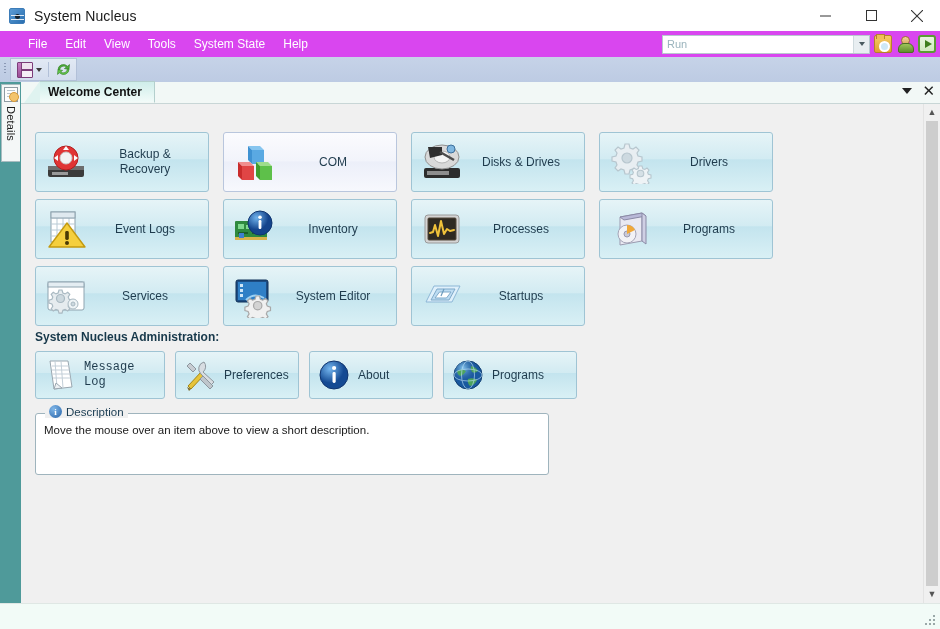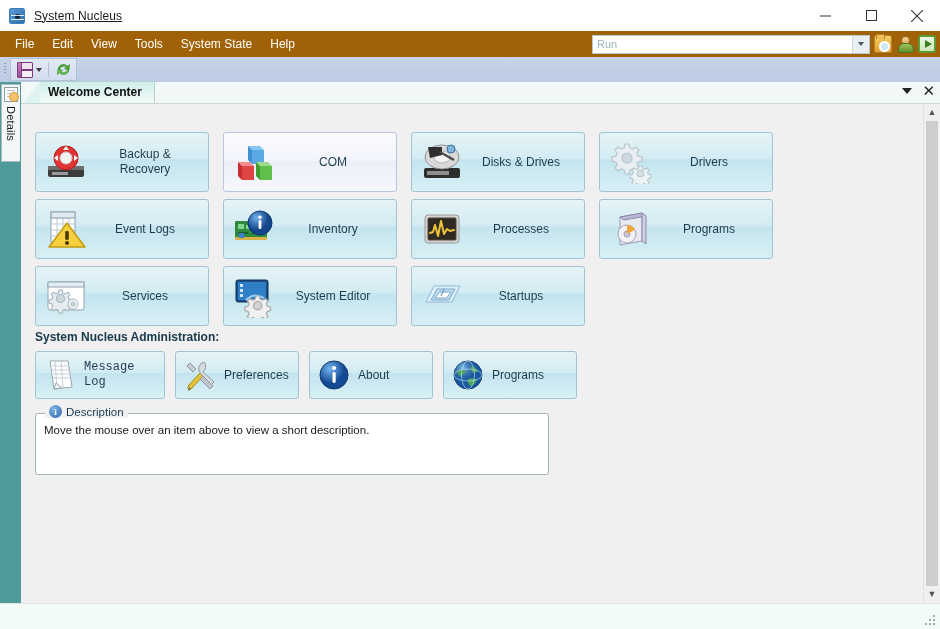--- a/index.html
+++ b/index.html
@@ -37,53 +37,53 @@
     left: 5px; top: 5px; width: 5px; height: 5px;
     background: #14212e; border-radius: 50%;
   }
   .title-icon::after {
     content: ""; position: absolute;
     left: 1px; top: 6px; width: 13px; height: 3px;
     border-top: 1px solid rgba(255,255,255,.85);
     border-bottom: 1px solid rgba(255,255,255,.85);
   }
   .title-text {
-    font-size: 12px; color: #1a1a1a; letter-spacing: .1px; text-decoration: underline;
+    font-size: 14px; color: #1a1a1a; letter-spacing: .1px;
   }
   .win-controls {
     position: absolute; right: 0; top: 0; height: 31px;
     display: flex;
   }
   .win-btn {
     width: 46px; height: 31px;
     display: flex; align-items: center; justify-content: center;
     color: #333; font-size: 13px;
   }
   .win-btn svg { display: block; }
 
   
   .menubar {
     height: 26px; flex: 0 0 26px;
-    background: #a16207;
+    background: #d946ef;
     display: flex; align-items: center;
     position: relative;
-    padding-left: 6px;
+    padding-left: 19px;
   }
   .menu-item {
     font-size: 12px; color: #ffffff;
     padding: 4px 9px; line-height: 14px;
     white-space: nowrap;
   }
   .menu-right {
     position: absolute; right: 4px; top: 0; height: 26px;
     display: flex; align-items: center; gap: 4px;
   }
   .run-combo {
     position: relative;
-    width: 278px; height: 19px;
+    width: 208px; height: 19px;
     background: #ffffff;
     border: 1px solid #b8c9cf;
     display: flex; align-items: center; justify-content: center;
   }
   .run-combo input {
     border: 0; outline: 0;
     width: 208px; height: 17px;
     font-family: "Liberation Sans", sans-serif;
     font-size: 11px; color: #333;
     padding: 0 4px; background: transparent;

